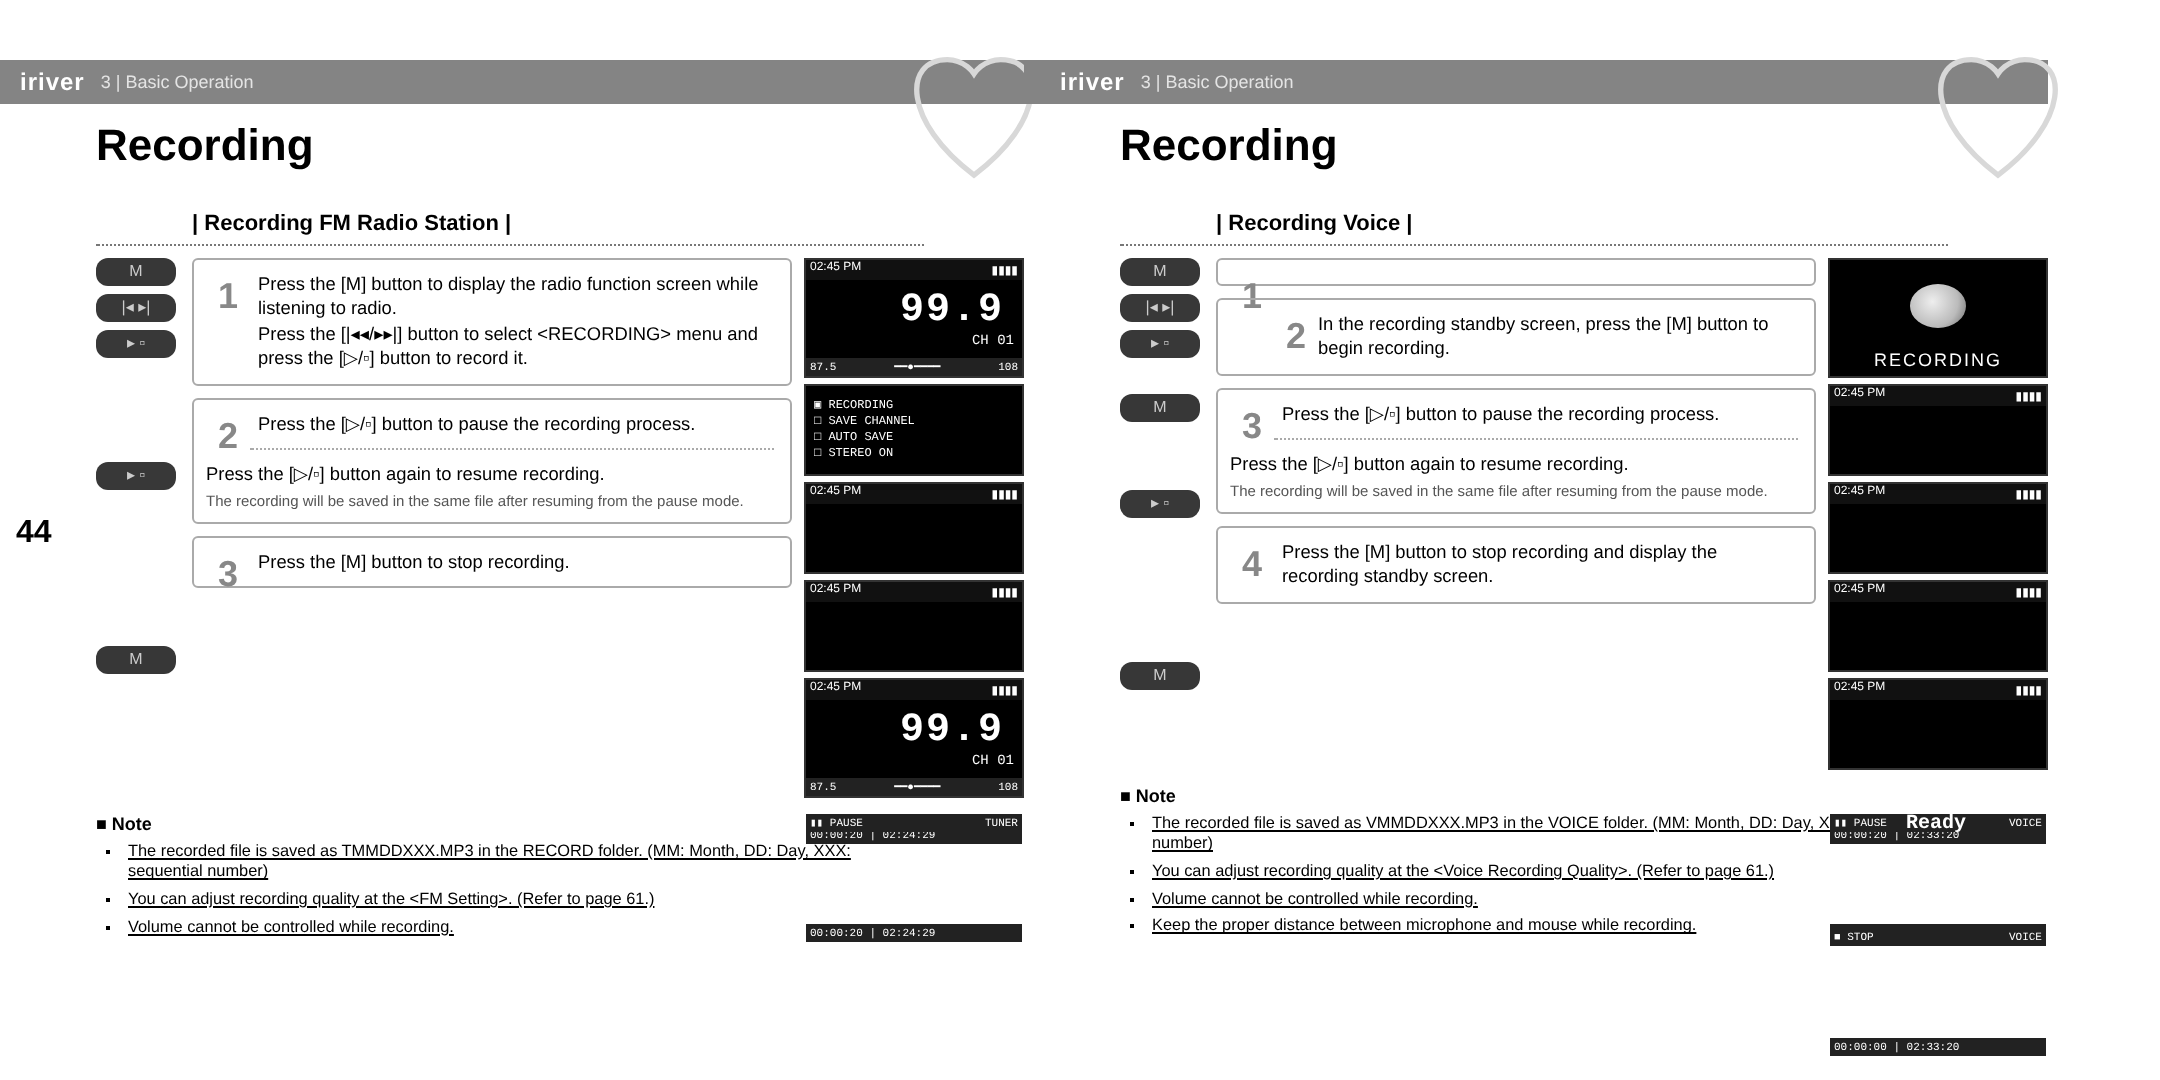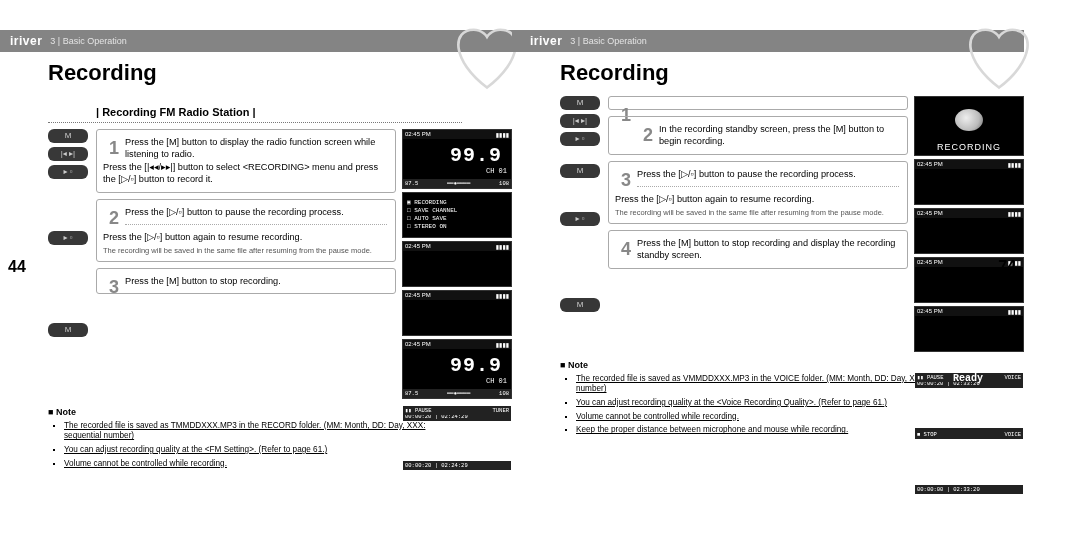--- a/index.html
+++ b/index.html
@@ -13,21 +13,21 @@
   .page-title { font-size: 22px; font-weight: bold; padding: 8px 0 10px 48px; }
   .section-title { font-size: 11px; font-weight: bold; padding: 0 0 4px 48px; border-bottom: 1px dotted #777; margin: 10px 50px 6px 48px; }
   .content { display: flex; padding-left: 48px; }
   .icon-col { width: 44px; display: flex; flex-direction: column; gap: 4px; margin-right: 4px; }
   .iconbtn { width: 40px; height: 14px; background: #383838; border-radius: 6px; display: flex; align-items: center; justify-content: center; color: #ccc; font-size: 8px; }
   .iconbtn.m { background: #373737; }
   .iconbtn .glyph { font-size: 8px; line-height: 1; }
   .steps-col { width: 300px; }
   .step-block { border: 1px solid #aaa; border-radius: 3px; margin-bottom: 6px; padding: 6px 8px 6px 6px; font-size: 9.2px; line-height: 1.35; position: relative; }
   .step-block .snum { font-size: 18px; font-weight: bold; color: #888; float: left; width: 22px; text-align: center; }
-  .step-block .stext { }
+  .step-block .stext { margin-left: 26px; }
   .step-block .sub { font-size: 7.5px; color: #555; margin-top: 2px; line-height: 1.25; }
   .step-block hr { border: none; border-top: 1px dotted #aaa; margin: 6px -8px 6px -6px; }
   .shots-col { width: 110px; margin-left: 6px; display: flex; flex-direction: column; gap: 3px; }
   .shot { width: 110px; height: 60px; background: #000; color: #fff; font-size: 7px; position: relative; display: flex; flex-direction: column; justify-content: space-between; border: 1px solid #333; }
   .shot .topbar { display: flex; justify-content: space-between; font-size: 6px; padding: 1px 2px; background: #111; }
   .shot .mid { flex: 1; display: flex; flex-direction: column; align-items: center; justify-content: center; font-family: "Courier New", monospace; padding-left: 38px; }
   .shot .big { font-size: 20px; font-weight: bold; letter-spacing: 1px; }
   .shot .med { font-size: 12px; font-weight: bold; }
   .shot .ch { font-size: 7px; align-self: flex-end; padding-right: 4px; }
   .shot .botbar { display: flex; justify-content: space-between; font-size: 5.5px; padding: 1px 2px; background: #222; font-family: "Courier New", monospace; }
@@ -200,20 +200,21 @@
     <div class="header-bar">
       <span class="brand">iriver</span>
       <span class="crumb">3 | Basic Operation</span>
       <div class="heart">
         <svg viewBox="0 0 100 90" width="90" height="80">
             <path d="M50 85 C10 55 10 20 35 20 C45 20 50 28 50 28 C50 28 55 20 65 20 C90 20 90 55 50 85 Z" fill="none" stroke="#d8d8d8" stroke-width="3"></path>
           </svg>
       </div>
     </div>
     <div class="page-title">Recording</div>
+    <div class="section-title">| Recording Voice |</div>
 
     <div class="content">
       <div class="icon-col">
         <div class="iconbtn m">
             <span class="glyph">M</span>
           </div>
         <div class="iconbtn">
             <span class="glyph">|◂ ▸|</span>
           </div>
         <div class="iconbtn">

